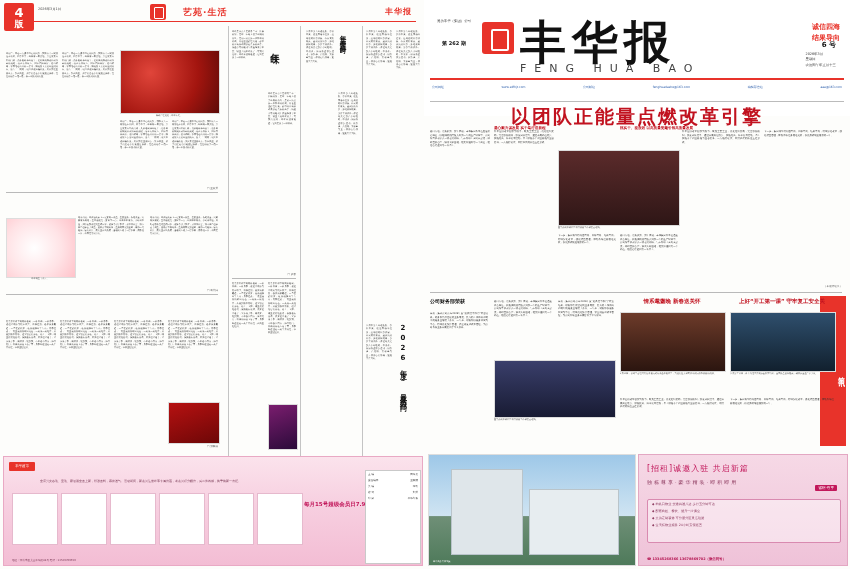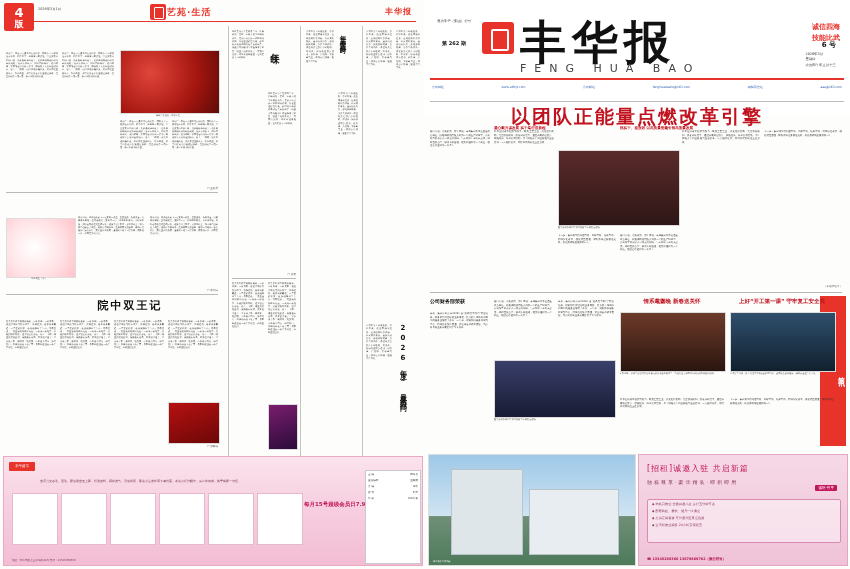--- a/index.html
+++ b/index.html
@@ -16,21 +16,21 @@
   .rule{background:#b9b9b9;height:1px;}
   .vrule{background:#c4c4c4;width:1px;}
 
   
   #leftTop{position:absolute;left:0;top:0;width:424px;height:22px;}
   .pagebadge{position:absolute;left:4px;top:3px;width:30px;height:28px;background:#e8332a;color:#fff;
     border-radius:2px;text-align:center;font-size:9px;font-weight:bold;line-height:11px;padding-top:3px;
     box-sizing:border-box;}
   .pagebadge .n{font-size:13px;display:block;line-height:13px;}
   .ldate{position:absolute;left:38px;top:7px;font-size:3.4px;color:#444;}
-  .lmast{position:absolute;left:150px;top:4px;display:flex;align-items:center;gap:1px;}
+  .lmast{position:absolute;left:150px;top:4px;display:flex;align-items:center;gap:17px;}
   .lmastlogo{width:16px;height:16px;background:#e8332a;border-radius:2px;position:relative;}
   .lmastlogo:after{content:"";position:absolute;left:4px;top:3px;width:8px;height:10px;
     border:1.4px solid #fff;border-radius:1px;}
   .lmasttext{font-size:9px;font-weight:bold;color:#e8332a;letter-spacing:1px;}
   .lmastright{position:absolute;right:12px;top:6px;font-size:8px;font-weight:bold;color:#e8332a;letter-spacing:1px;}
   .lmastrule{position:absolute;left:34px;right:8px;top:21px;height:1px;background:#e8332a;}
 
   .hl{font-weight:bold;color:#111;text-align:center;}
   .hl1{font-size:13px;letter-spacing:2px;}
   .hl2{font-size:11px;letter-spacing:2px;}
@@ -135,21 +135,20 @@
     <div class="photo" style="left:6px;top:218px;width:68px;height:58px;
          background:radial-gradient(circle at 40% 50%,#ffffff,#ffe3e6 55%,#ffc2c9 100%);"></div>
     <div class="cap" style="position:absolute;left:6px;top:277px;width:68px;">年年有鱼（余）。</div>
     <div class="txt" style="position:absolute;left:78px;top:216px;width:66px;height:72px;">母亲总说，年夜饭的桌上一定要有一条鱼。鱼要整条，头尾俱全，寓意有头有尾；鱼不能吃完，要留下一点，叫做年年有余。小时候不懂，只盯着那条红烧鱼咽口水，被筷子敲了手背，才悻悻作罢。如今自己也学会了做鱼，葱姜蒜下锅爆香，鱼身两面煎到金黄，再添一勺老抽，慢火收汁。厨房里白气蒸腾，窗玻璃上凝了一层水雾，用手指一抹，外面是万家灯火。</div>
     <div class="txt" style="position:absolute;left:150px;top:216px;width:68px;height:72px;">母亲总说，年夜饭的桌上一定要有一条鱼。鱼要整条，头尾俱全，寓意有头有尾；鱼不能吃完，要留下一点，叫做年年有余。小时候不懂，只盯着那条红烧鱼咽口水，被筷子敲了手背，才悻悻作罢。如今自己也学会了做鱼，葱姜蒜下锅爆香，鱼身两面煎到金黄，再添一勺老抽，慢火收汁。厨房里白气蒸腾，窗玻璃上凝了一层水雾，用手指一抹，外面是万家灯火。</div>
     <div class="txt" style="position:absolute;left:6px;top:284px;width:68px;height:0px;"></div>
     <div class="byline" style="position:absolute;left:160px;top:288px;width:58px;">□ 李志国</div>
 
     <div class="rule" style="position:absolute;left:6px;top:294px;width:212px;"></div>
 
-    <div style="position:absolute;left:60px;top:298px;width:140px;" class="hl hl2">院中双王记</div>
     <div class="txt" style="position:absolute;left:6px;top:320px;width:50px;height:128px;">院子东墙根下有两株老树，一株石榴，一株月季，被祖父戏称为院中双王。石榴性烈，春来抽芽最迟，一旦发起狠来，枝条能蹿出半人高；月季性柔，三月里便悄悄鼓出花苞，一朵接一朵地开，从春到秋不肯歇。祖父给它们剪枝、松土、上肥，嘴里絮絮地念叨，像跟老友说话。后来祖父走了，父亲接了手，再后来，轮到我。今年春节回家，推开院门，石榴的枯枝上落了雪，月季却还挂着一朵半开的红，在风里轻轻抖。</div>
     <div class="txt" style="position:absolute;left:60px;top:320px;width:50px;height:128px;">院子东墙根下有两株老树，一株石榴，一株月季，被祖父戏称为院中双王。石榴性烈，春来抽芽最迟，一旦发起狠来，枝条能蹿出半人高；月季性柔，三月里便悄悄鼓出花苞，一朵接一朵地开，从春到秋不肯歇。祖父给它们剪枝、松土、上肥，嘴里絮絮地念叨，像跟老友说话。后来祖父走了，父亲接了手，再后来，轮到我。今年春节回家，推开院门，石榴的枯枝上落了雪，月季却还挂着一朵半开的红，在风里轻轻抖。</div>
     <div class="txt" style="position:absolute;left:114px;top:320px;width:50px;height:128px;">院子东墙根下有两株老树，一株石榴，一株月季，被祖父戏称为院中双王。石榴性烈，春来抽芽最迟，一旦发起狠来，枝条能蹿出半人高；月季性柔，三月里便悄悄鼓出花苞，一朵接一朵地开，从春到秋不肯歇。祖父给它们剪枝、松土、上肥，嘴里絮絮地念叨，像跟老友说话。后来祖父走了，父亲接了手，再后来，轮到我。今年春节回家，推开院门，石榴的枯枝上落了雪，月季却还挂着一朵半开的红，在风里轻轻抖。</div>
     <div class="txt" style="position:absolute;left:168px;top:320px;width:50px;height:80px;">院子东墙根下有两株老树，一株石榴，一株月季，被祖父戏称为院中双王。石榴性烈，春来抽芽最迟，一旦发起狠来，枝条能蹿出半人高；月季性柔，三月里便悄悄鼓出花苞，一朵接一朵地开，从春到秋不肯歇。祖父给它们剪枝、松土、上肥，嘴里絮絮地念叨，像跟老友说话。后来祖父走了，父亲接了手，再后来，轮到我。今年春节回家，推开院门，石榴的枯枝上落了雪，月季却还挂着一朵半开的红，在风里轻轻抖。</div>
     <div class="photo" style="left:168px;top:402px;width:50px;height:40px;
          background:linear-gradient(160deg,#b61111,#6d0707);"></div>
     <div class="byline" style="position:absolute;left:160px;top:444px;width:58px;">□ 张晓楠</div>
 
     <div class="vtitle" style="position:absolute;left:268px;top:46px;font-size:9px;height:40px;">年味</div>
     <div class="txt" style="position:absolute;left:232px;top:30px;width:32px;height:240px;">年味是什么？是腊月二十三灶糖的甜，是年三十晚上饺子出锅的热气，是初一清晨第一声拜年的吆喝。街巷里挂起红灯笼，超市的音响循环播放着喜庆的曲子，快递小哥的电动车后座堆满了年货。城里人说年味淡了，可我总觉得，年味并没有走远，它只是换了一种模样。</div>
@@ -211,21 +210,21 @@
   <div class="half" id="right">
 
     <div id="rhead">
       <div class="rorg">潍坊丰华（集团）公司</div>
       <div class="rissue">第 262 期</div>
       <div class="rlogo"></div>
       <div class="rtitle">丰华报</div>
       <div class="rpinyin">FENG HUA BAO</div>
       <div class="rslogan">
         <div>诚信四海</div>
-        <div>技能比武</div>
+        <div>结果导向</div>
       </div>
       <div class="rnum">6 号</div>
       <div class="rdate">
         <div>2026年3月</div>
         <div>星期日</div>
         <div>农历丙午年正月十三</div>
       </div>
       <div class="rheadrule"></div>
       <div class="rbar">
         <span>公司网址</span>

